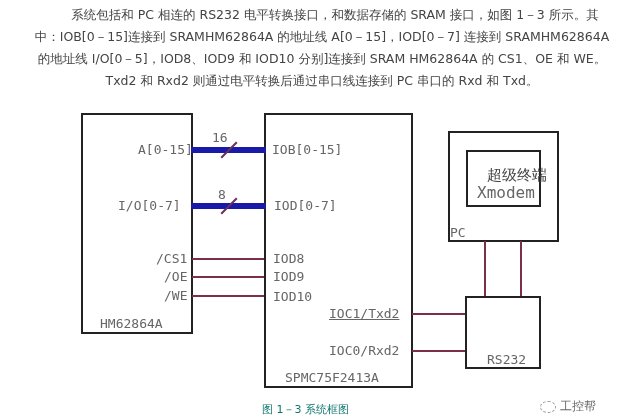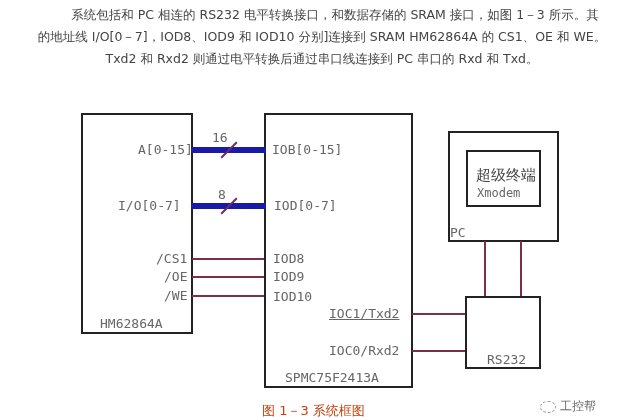--- a/index.html
+++ b/index.html
@@ -6,30 +6,31 @@
   body{width:640px;height:420px;position:relative;overflow:hidden;font-family:"DejaVu Sans Mono","Liberation Mono",monospace;color:#555;}
   .para{position:absolute;left:8px;top:4px;width:628px;font-family:"DejaVu Sans","Liberation Sans",sans-serif;font-size:12.5px;line-height:22px;color:#444;text-align:center;}
   .para p{margin:0;white-space:nowrap;}
   .para p.first{text-indent:26px;}
   .box{position:absolute;border:2px solid #222;box-sizing:border-box;background:#fff;}
   .lbl{position:absolute;font-size:13px;color:#666;white-space:nowrap;line-height:14px;}
   .hline{position:absolute;height:2px;background:#7a3048;}
   .vline{position:absolute;width:2px;background:#7a3048;}
   .bus{position:absolute;height:6px;background:#1a1aa8;}
   .slash{position:absolute;width:2px;height:22px;background:#6a3060;transform:rotate(45deg);}
-  .caption{position:absolute;left:262px;top:402px;font-family:"DejaVu Sans","Liberation Sans",sans-serif;font-size:13px;color:#c2410c;}
+  .caption{position:absolute;left:262px;top:402px;font-family:"DejaVu Sans","Liberation Sans",sans-serif;font-size:11px;color:#0f766e;}
   .wm{position:absolute;left:540px;top:398px;font-family:"DejaVu Sans","Liberation Sans",sans-serif;font-size:12px;color:#666;}
   .wm-icon{display:inline-block;width:14px;height:10px;border:1px dashed #999;border-radius:50%;margin-right:4px;vertical-align:middle;}
 </style>
 </head>
 <body>
 
 <div class="para">
   <p class="first">系统包括和 PC 相连的 RS232 电平转换接口，和数据存储的 SRAM 接口，如图 1－3 所示。其</p>
-  <p>的地址线 I/O[0－7]，IOD8、IOD9 和 IOD10 分别]连接到 SRAM  HM62864A 的 CS1、OE 和 WE。</p>
+  <p>中：IOB[0－15]连接到 SRAMHM62864A 的地址线 A[0－15]，IOD[0－7] 连接到 SRAMHM62864A</p>
+  <p>的地址线 I/O[0－5]，IOD8、IOD9 和 IOD10 分别]连接到 SRAM  HM62864A 的 CS1、OE 和 WE。</p>
   <p>Txd2 和 Rxd2 则通过电平转换后通过串口线连接到 PC 串口的 Rxd 和 Txd。</p>
 </div>
 
 <div class="box" style="left:81px;top:113px;width:112px;height:221px;"></div>
 <span class="lbl" style="left:118px;top:143px;margin-left:20px;">A[0-15]</span>
 <span class="lbl" style="left:118px;top:199px;">I/O[0-7]</span>
 <span class="lbl" style="left:156px;top:252px;">/CS1</span>
 <span class="lbl" style="left:164px;top:270px;">/OE</span>
 <span class="lbl" style="left:164px;top:289px;">/WE</span>
 <span class="lbl" style="left:100px;top:317px;">HM62864A</span>
@@ -53,22 +54,22 @@
 
 <div class="hline" style="left:192px;top:258px;width:72px;"></div>
 <div class="hline" style="left:192px;top:276px;width:72px;"></div>
 <div class="hline" style="left:192px;top:295px;width:72px;"></div>
 
 <div class="hline" style="left:412px;top:313px;width:54px;"></div>
 <div class="hline" style="left:412px;top:350px;width:54px;"></div>
 
 <div class="box" style="left:448px;top:131px;width:111px;height:111px;"></div>
 <div class="box" style="left:466px;top:150px;width:75px;height:57px;"></div>
-<span class="lbl" style="left:476px;top:167px;font-family:'DejaVu Sans','Liberation Sans',sans-serif;font-size:15px;line-height:16px;color:#444;">超级终端</span>
-<span class="lbl" style="left:477px;top:186px;font-size:12px;text-align:center;">Xmodem</span>
+<span class="lbl" style="left:487px;top:167px;font-family:'DejaVu Sans','Liberation Sans',sans-serif;font-size:15px;line-height:16px;color:#444;">超级终端</span>
+<span class="lbl" style="left:477px;top:186px;font-size:16px;text-align:center;">Xmodem</span>
 <span class="lbl" style="left:450px;top:226px;">PC</span>
 
 <div class="vline" style="left:484px;top:241px;height:56px;"></div>
 <div class="vline" style="left:520px;top:241px;height:56px;"></div>
 
 <div class="box" style="left:465px;top:296px;width:76px;height:73px;"></div>
 <span class="lbl" style="left:487px;top:353px;">RS232</span>
 
 <div class="caption">图 1－3  系统框图</div>
 

